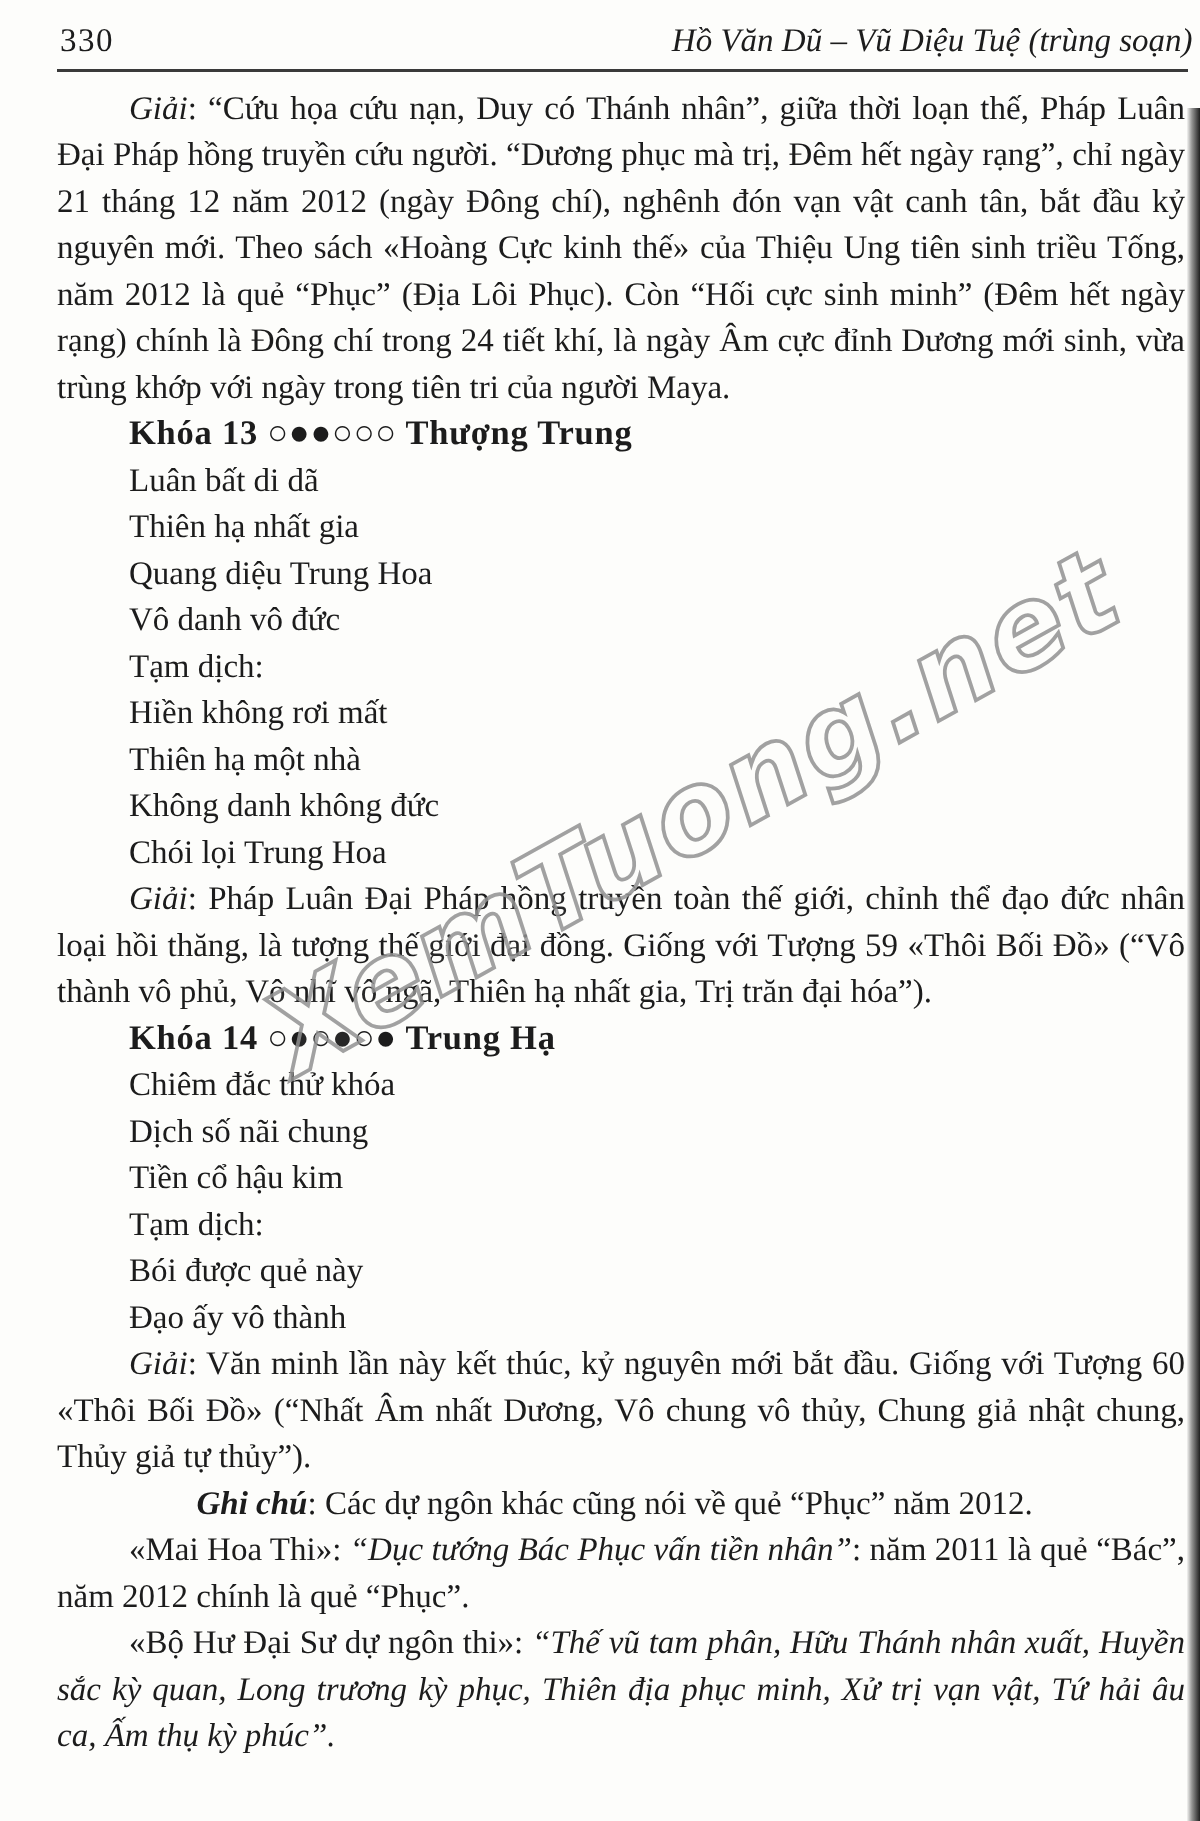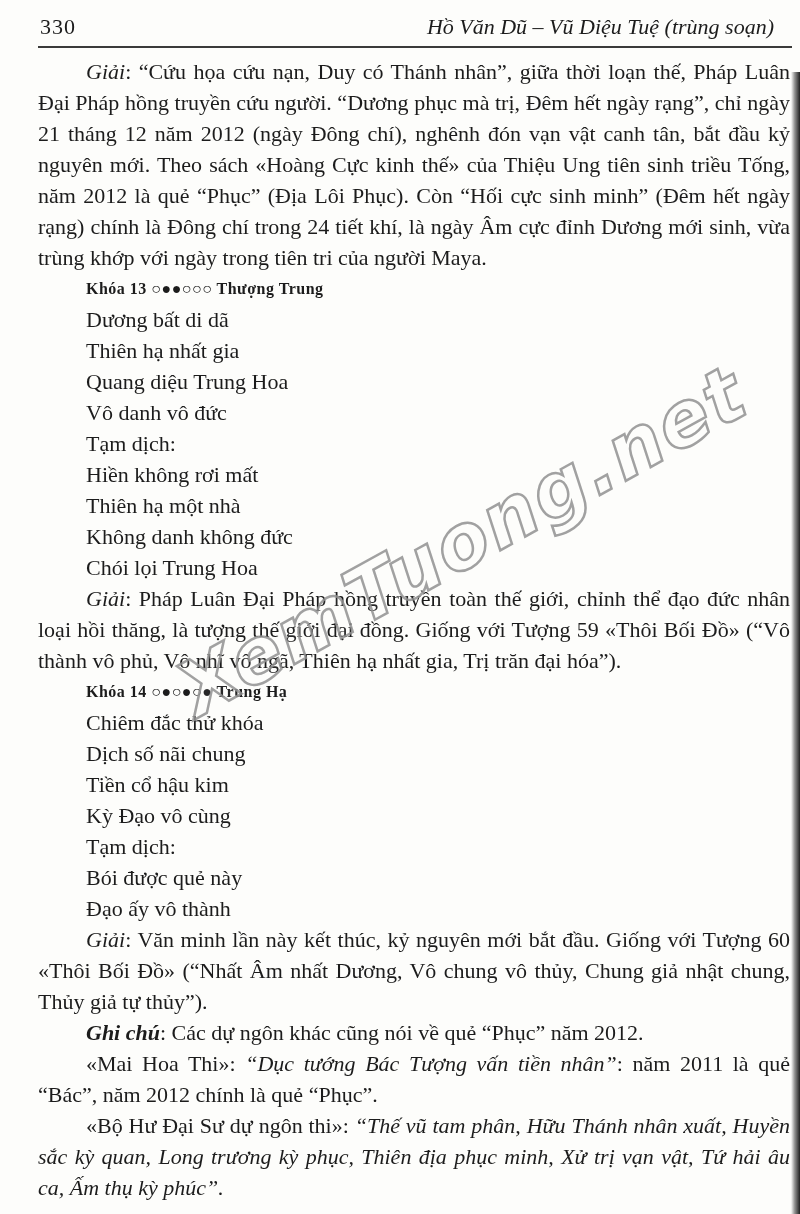--- a/index.html
+++ b/index.html
@@ -11,44 +11,44 @@
     margin: 0 auto;
     background: #fdfdfb;
     overflow: hidden;
     font-family: "Liberation Serif", "DejaVu Serif", serif;
     color: #1c1c1c;
   }
   .header {
     display: flex;
     justify-content: space-between;
     align-items: baseline;
-    padding: 14px 26px 0 40px;
+    padding: 14px 5px 0 40px;
     font-size: 22px;
   }
   .page-number { font-weight: normal; letter-spacing: 1px; }
   .running-title { font-style: italic; }
   .header-rule {
     margin: 6px 8px 8px 38px;
     border: 0;
     border-top: 2px solid #3a3a3a;
     height: 0;
   }
   .content {
     margin: 2px 10px 0 38px;
     font-size: 22px;
     line-height: 31px;
     text-align: justify;
   }
   .body-para { text-indent: 48px; }
   .lead-italic { font-style: italic; }
-  .lead-bold-italic { font-style: italic; font-weight: bold; }
+  .lead-bold-italic { font-style: italic; font-weight: bold; margin-left: 45px; }
   .khoa-heading {
     margin-left: 48px;
     font-weight: bold;
-    font-size: 16px;
+    font-size: 23px;
     text-align: left;
     letter-spacing: 0.5px;
   }
   .poem-line {
     margin-left: 48px;
     text-align: left;
   }
   .tam-dich { }
   .quote-italic { font-style: italic; }
   .watermark {
@@ -89,46 +89,45 @@
     <span class="page-number">330</span>
     <span class="running-title">Hồ Văn Dũ – Vũ Diệu Tuệ (trùng soạn)</span>
   </div>
   <hr class="header-rule">
 
   <div class="content">
 
     <p class="body-para"><span class="lead-italic">Giải</span><span>: “Cứu họa cứu nạn, Duy có Thánh nhân”, giữa thời loạn thế, Pháp Luân Đại Pháp hồng truyền cứu người. “Dương phục mà trị, Đêm hết ngày rạng”, chỉ ngày 21 tháng 12 năm 2012 (ngày Đông chí), nghênh đón vạn vật canh tân, bắt đầu kỷ nguyên mới. Theo sách «Hoàng Cực kinh thế» của Thiệu Ung tiên sinh triều Tống, năm 2012 là quẻ “Phục” (Địa Lôi Phục). Còn “Hối cực sinh minh” (Đêm hết ngày rạng) chính là Đông chí trong 24 tiết khí, là ngày Âm cực đỉnh Dương mới sinh, vừa trùng khớp với ngày trong tiên tri của người Maya.</span></p>
 
     <div class="khoa-heading">Khóa 13 ○●●○○○ Thượng Trung</div>
-    <div class="poem-line">Dương bất di dã</div>
+    <div class="poem-line">Luân bất di dã</div>
     <div class="poem-line">Thiên hạ nhất gia</div>
     <div class="poem-line">Quang diệu Trung Hoa</div>
     <div class="poem-line">Vô danh vô đức</div>
     <div class="poem-line tam-dich">Tạm dịch:</div>
     <div class="poem-line">Hiền không rơi mất</div>
     <div class="poem-line">Thiên hạ một nhà</div>
     <div class="poem-line">Không danh không đức</div>
     <div class="poem-line">Chói lọi Trung Hoa</div>
 
     <p class="body-para"><span class="lead-italic">Giải</span><span>: Pháp Luân Đại Pháp hồng truyền toàn thế giới, chỉnh thể đạo đức nhân loại hồi thăng, là tượng thế giới đại đồng. Giống với Tượng 59 «Thôi Bối Đồ» (“Vô thành vô phủ, Vô nhĩ vô ngã, Thiên hạ nhất gia, Trị trăn đại hóa”).</span></p>
 
     <div class="khoa-heading">Khóa 14 ○●○●○● Trung Hạ</div>
     <div class="poem-line">Chiêm đắc thử khóa</div>
     <div class="poem-line">Dịch số nãi chung</div>
     <div class="poem-line">Tiền cổ hậu kim</div>
-    <div class="poem-line">Kỳ Đạo vô cùng</div>
     <div class="poem-line tam-dich">Tạm dịch:</div>
     <div class="poem-line">Bói được quẻ này</div>
     <div class="poem-line">Đạo ấy vô thành</div>
 
     <p class="body-para"><span class="lead-italic">Giải</span><span>: Văn minh lần này kết thúc, kỷ nguyên mới bắt đầu. Giống với Tượng 60 «Thôi Bối Đồ» (“Nhất Âm nhất Dương, Vô chung vô thủy, Chung giả nhật chung, Thủy giả tự thủy”).</span></p>
 
     <p class="body-para"><span class="lead-bold-italic">Ghi chú</span><span>: Các dự ngôn khác cũng nói về quẻ “Phục” năm 2012.</span></p>
 
-    <p class="body-para"><span>«Mai Hoa Thi»: </span><span class="quote-italic">“Dục tướng Bác Tượng vấn tiền nhân”</span><span>: năm 2011 là quẻ “Bác”, năm 2012 chính là quẻ “Phục”.</span></p>
+    <p class="body-para"><span>«Mai Hoa Thi»: </span><span class="quote-italic">“Dục tướng Bác Phục vấn tiền nhân”</span><span>: năm 2011 là quẻ “Bác”, năm 2012 chính là quẻ “Phục”.</span></p>
 
     <p class="body-para"><span>«Bộ Hư Đại Sư dự ngôn thi»: </span><span class="quote-italic">“Thế vũ tam phân, Hữu Thánh nhân xuất, Huyền sắc kỳ quan, Long trương kỳ phục, Thiên địa phục minh, Xử trị vạn vật, Tứ hải âu ca, Ấm thụ kỳ phúc”.</span></p>
 
   </div>
 
   <div class="watermark">XemTuong.net</div>
   <div class="binding-shadow"></div>
 
 </div>
 

